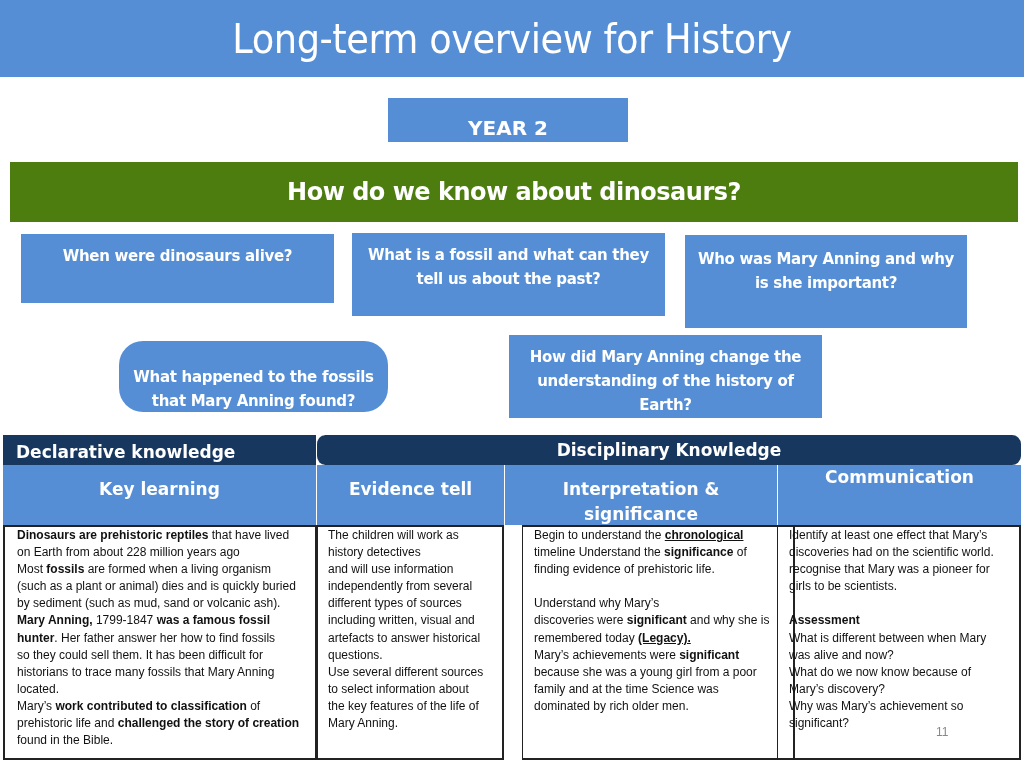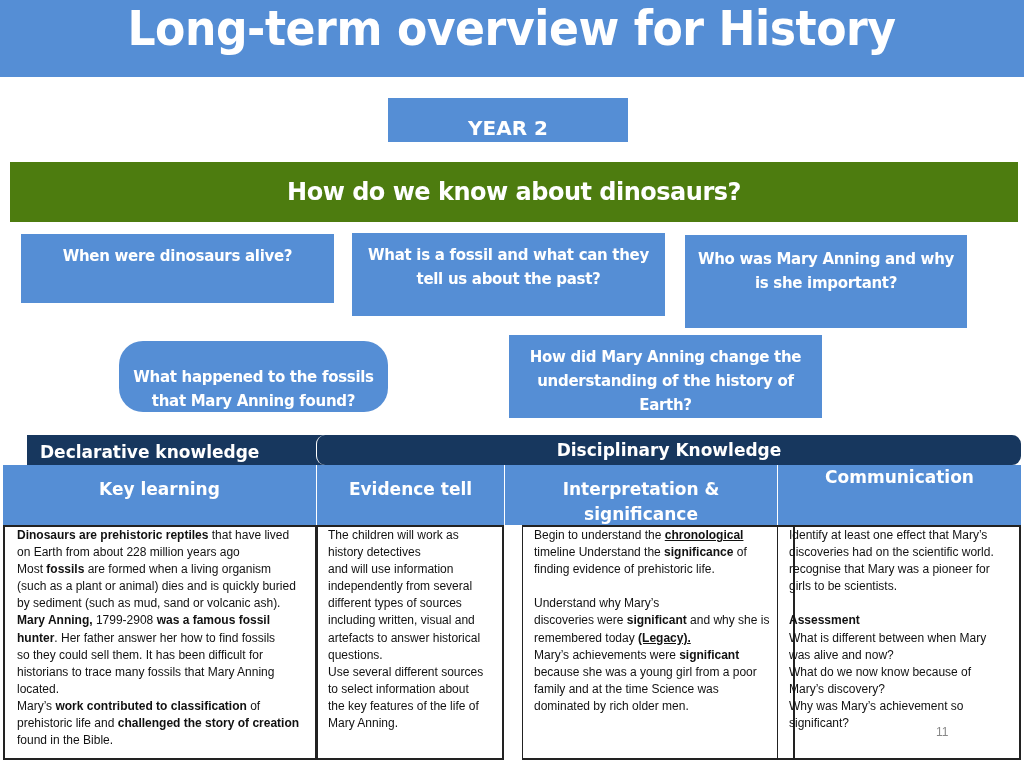--- a/index.html
+++ b/index.html
@@ -1,29 +1,29 @@
 <!DOCTYPE html>
 <html><head>
 <meta charset="utf-8">
 <style>
   * { box-sizing: border-box; margin: 0; padding: 0; }
   body { width: 1024px; height: 768px; background: #fff; position: relative; overflow: hidden; font-family: "DejaVu Sans", sans-serif; }
-  .title-bar { position: absolute; left: 0; top: 0; width: 1024px; height: 77px; background: #558ed5; color: #fff; font-weight: bold; font-size: 48px; display: flex; justify-content: center; letter-spacing: -0.5px; }
+  .title-bar { position: absolute; left: 0; top: 0; width: 1024px; height: 77px; background: #558ed5; color: #fff; font-weight: normal; font-size: 40px; display: flex; align-items: center; justify-content: center; letter-spacing: -0.5px; }
   .title-bar span { transform: scaleX(0.92); display: inline-block; margin-left: 0; }
   .year { position: absolute; left: 388px; top: 98px; width: 240px; height: 44px; background: #558ed5; color: #fff; font-weight: bold; font-size: 20px; display: flex; align-items: flex-end; justify-content: center; padding-bottom: 2px; }
   .big-q { position: absolute; left: 10px; top: 162px; width: 1008px; height: 60px; background: #4d7c0f; color: #fff; font-weight: bold; font-size: 24px; display: flex; align-items: center; justify-content: center; letter-spacing: -0.5px; }
   .qbox { position: absolute; background: #558ed5; color: #fff; font-weight: bold; font-size: 15px; line-height: 24px; text-align: center; padding: 0 8px; letter-spacing: -0.3px; }
   .q1 { left: 21px; top: 234px; width: 313px; height: 69px; padding-top: 10px; }
   .q2 { left: 352px; top: 233px; width: 313px; height: 83px; padding-top: 10px; }
   .q3 { left: 685px; top: 235px; width: 282px; height: 93px; padding-top: 12px; }
   .q4 { left: 119px; top: 341px; width: 269px; height: 71px; padding-top: 24px; border-radius: 24px; }
   .q5 { left: 509px; top: 335px; width: 313px; height: 83px; padding-top: 10px; }
   .table-wrap { position: absolute; left: 3px; top: 435px; width: 1018px; height: 325px; }
   .hdr1 { position: absolute; top: 0; height: 30px; background: #17375e; color: #fff; font-weight: bold; font-size: 17px; }
-  .hdr1.decl { left: 0; width: 313px; padding-left: 13px; padding-top: 7px; margin-left: 24px; }
+  .hdr1.decl { left: 0; width: 313px; padding-left: 13px; padding-top: 7px; }
   .hdr1.disc { left: 313px; width: 705px; text-align: center; padding-top: 5px; border-left: 1px solid #fff; border-radius: 9px; }
   .hdr2 { position: absolute; top: 30px; height: 60px; background: #558ed5; color: #fff; font-weight: bold; font-size: 17px; text-align: center; border-left: 1px solid #fff; line-height: 25px; }
   .h-key { left: 0; width: 313px; padding-top: 12px; border-left: none; }
   .h-ev { left: 313px; width: 188px; padding-top: 12px; }
   .h-int { left: 501px; width: 273px; padding-top: 12px; }
   .h-com { left: 774px; width: 244px; padding-top: 0px; }
   .cell { position: absolute; top: 90px; height: 235px; border: 2px solid #222; border-left-width: 1px; font-family: "Liberation Sans", sans-serif; font-size: 12px; line-height: 17.1px; color: #111; padding: 0 0 0 12px; }
   .c-key { left: 0; width: 314px; border-left-width: 2px; padding-left: 12px; }
   .c-ev { left: 314px; width: 187px; padding-left: 10px; }
   .c-int { left: 519px; width: 273px; padding-left: 11px; }
@@ -58,21 +58,21 @@
   <div class="hdr2 h-ev">Evidence tell</div>
   <div class="hdr2 h-int">Interpretation &amp; significance</div>
   <div class="hdr2 h-com">Communication</div>
 
   <div class="cell c-key">
     <p><b>Dinosaurs are prehistoric reptiles</b><span> that have lived</span></p>
     <p>on Earth from about 228 million years ago</p>
     <p><span>Most </span><b>fossils</b><span> are formed when a living organism</span></p>
     <p>(such as a plant or animal) dies and is quickly buried</p>
     <p>by sediment (such as mud, sand or volcanic ash).</p>
-    <p><b>Mary Anning,</b><span> 1799-2908 </span><b>was a famous fossil</b></p>
+    <p><b>Mary Anning,</b><span> 1799-1847 </span><b>was a famous fossil</b></p>
     <p><b>hunter</b><span>. Her father answer her how to find fossils</span></p>
     <p>so they could sell them.  It has been difficult for</p>
     <p>historians to trace many fossils that Mary Anning</p>
     <p>located.</p>
     <p><span>Mary’s </span><b>work contributed to classification</b><span> of</span></p>
     <p><span>prehistoric life and </span><b>challenged the story of creation</b></p>
     <p>found in the Bible.</p>
   </div>
 
   <div class="cell c-ev">

